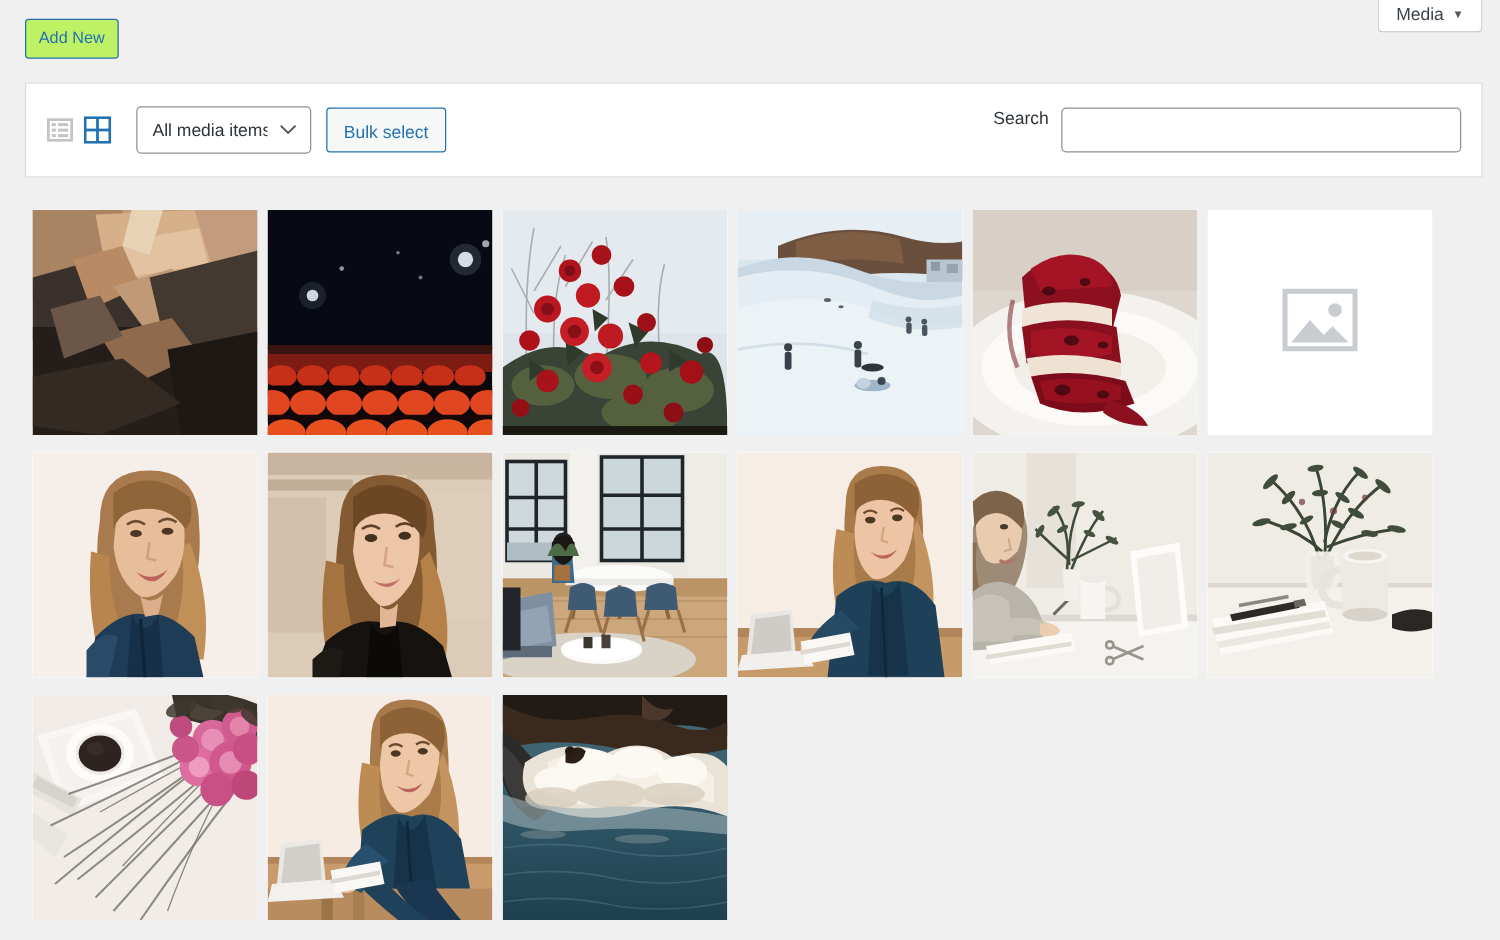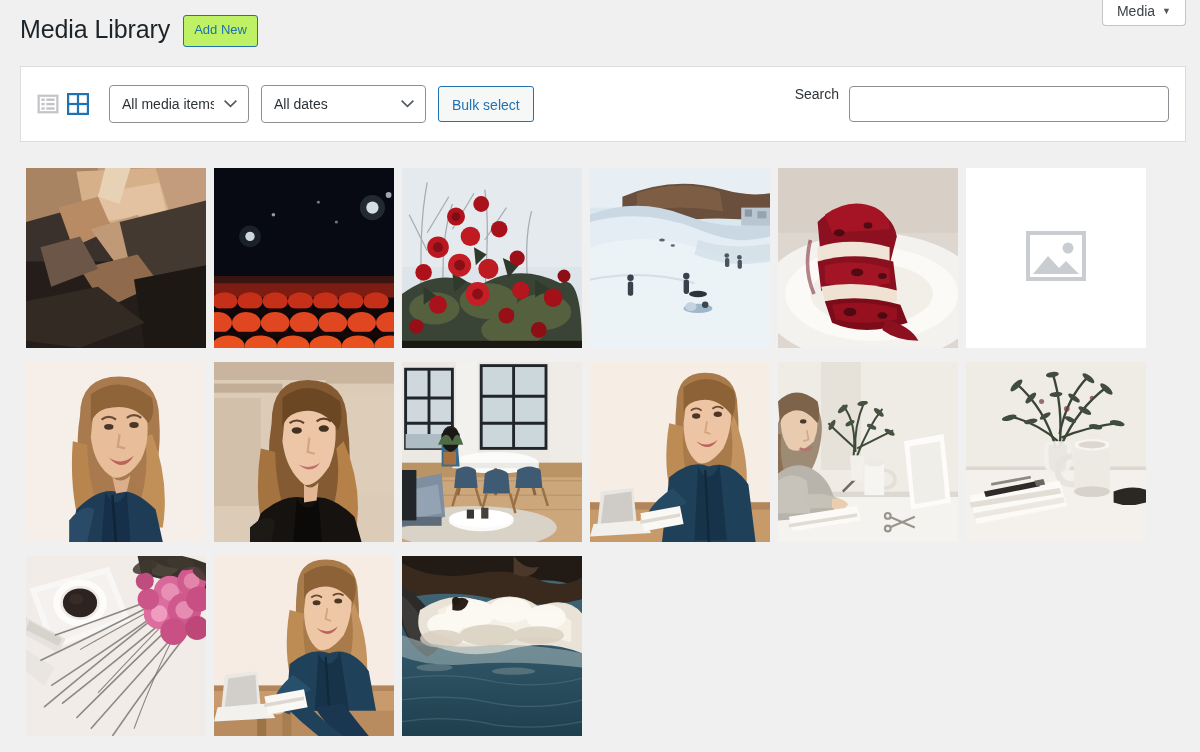--- a/index.html
+++ b/index.html
@@ -213,21 +213,20 @@
 </style>
 </head>
 <body>
 
 <div class="help-tab">
   <span>Media</span>
   <span class="caret">▼</span>
 </div>
 
 <div class="page-head">
-  <h1 class="page-title">Media Library</h1>
   <button class="add-new-btn">Add New</button>
 </div>
 
 <div class="toolbar">
   <div class="toolbar-left">
 
     <div class="view-switch">
 
       <span>
         <svg class="view-icon" viewBox="0 0 20 20" aria-hidden="true">
@@ -250,26 +249,20 @@
       </span>
     </div>
 
     <span class="select-wrap">
       <select class="wp-select sel-media"><option>All media items</option><option>Images</option><option>Audio</option><option>Video</option><option>Documents</option><option>Spreadsheets</option><option>Archives</option><option>Unattached</option><option>Mine</option></select>
       <svg class="chev" viewBox="0 0 14 9">
         <path d="M1 1.3 L7 7.2 L13 1.3" fill="none" stroke="#50575e" stroke-width="1.7" stroke-linecap="square"></path>
       </svg>
     </span>
 
-    <span class="select-wrap">
-      <select class="wp-select sel-dates"><option>All dates</option></select>
-      <svg class="chev" viewBox="0 0 14 9">
-        <path d="M1 1.3 L7 7.2 L13 1.3" fill="none" stroke="#50575e" stroke-width="1.7" stroke-linecap="square"></path>
-      </svg>
-    </span>
 
     <button class="bulk-btn">Bulk select</button>
   </div>
 
   <div class="toolbar-right">
     <span class="search-label">Search</span>
     <input class="search-input" type="search" placeholder="" style="">
   </div>
 </div>
 

